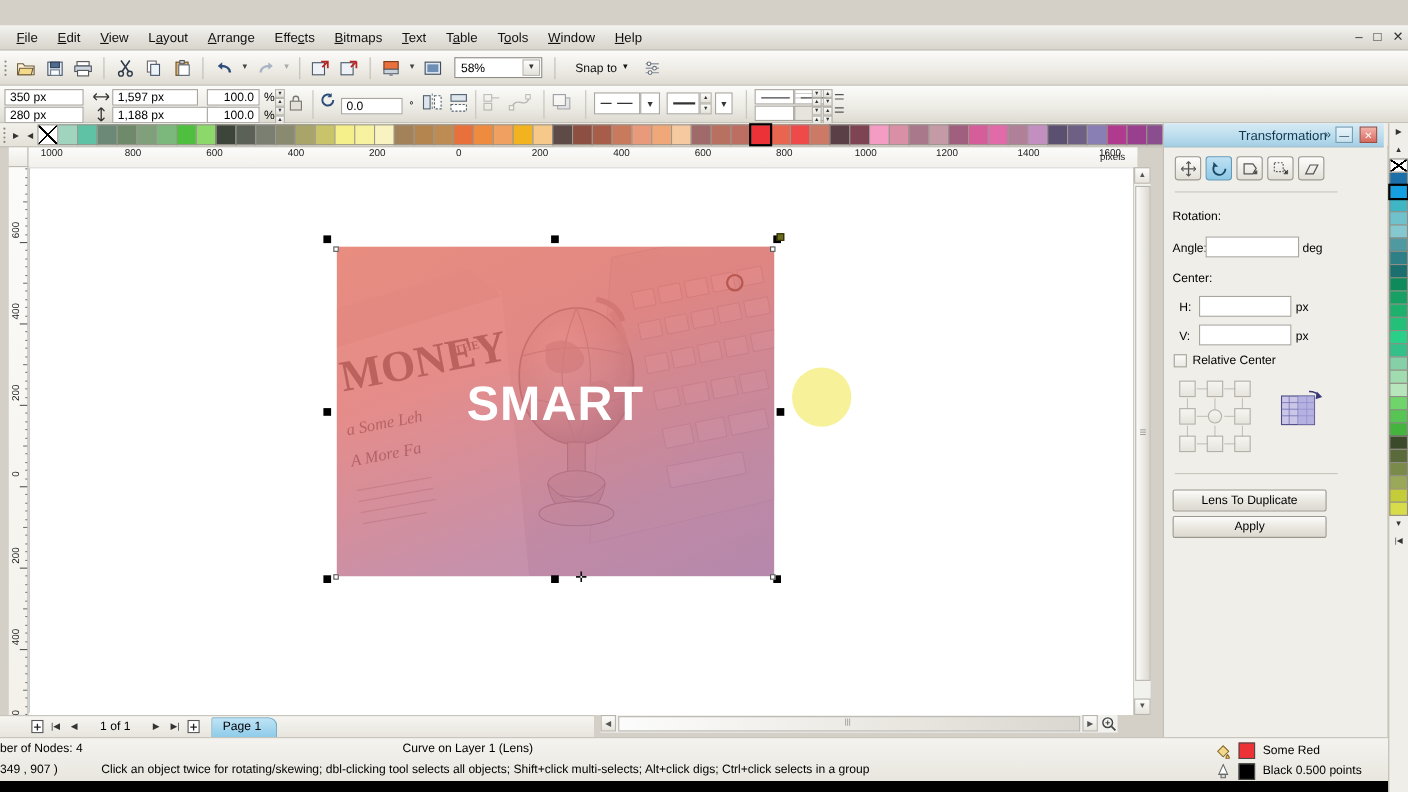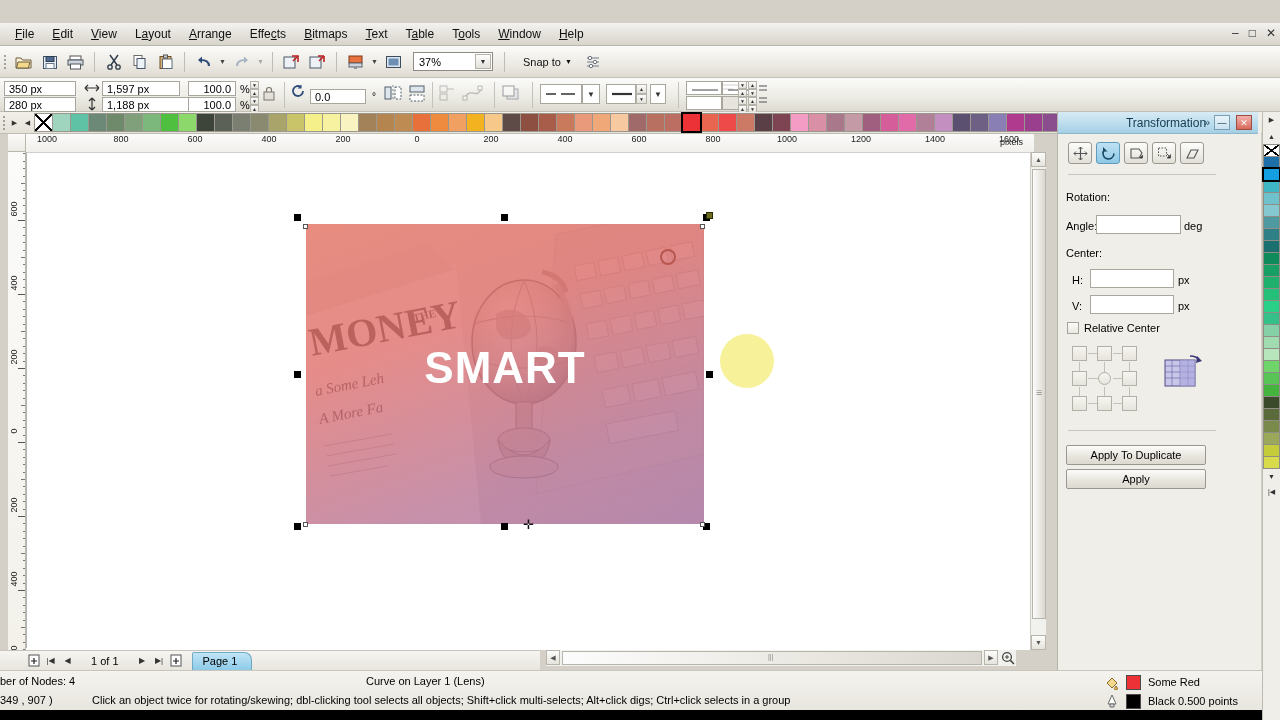--- a/index.html
+++ b/index.html
@@ -418,21 +418,21 @@
         </svg>
     </div>
     <div class="tarrow">▼</div>
     <div class="tbtn">
       <svg width="18" height="16">
           <rect x="1.5" y="2.5" width="14" height="11" fill="#dfe6ee" stroke="#3f4e5e"></rect>
           <rect x="3.5" y="4.5" width="10" height="7" fill="#6d8fb5"></rect>
         </svg>
     </div>
     <div class="zoomcombo">
-      <span>37%</span>
+      <span>58%</span>
       <span class="dd">▼</span>
     </div>
     <div class="tsep" style="margin-left:10px"></div>
     <div class="snapto">
       <span>Snap to</span>
       <span style="font-size:7px">▼</span>
     </div>
     <div class="tbtn" style="margin-left:8px">
       <svg width="16" height="16">
           <path d="M2 4h12M2 8h12M2 12h12" stroke="#9aa0a8" stroke-width="1.3"></path>
@@ -1156,21 +1156,21 @@
         <g stroke="#6f6cae" stroke-width="0.7">
           <path d="M1 12h30M1 18h30M1 24h30M8 6v26M16 6v26M24 6v26"></path>
         </g>
         <rect x="16" y="6" width="15" height="26" fill="#a9a5dd" opacity=".6"></rect>
         <path d="M26 2q7 0 10 5" fill="none" stroke="#3b3878" stroke-width="1.4"></path>
         <path d="M33 2l5 5-6 2z" fill="#3b3878"></path>
       </svg>
     </div>
 
     <div class="dk-hr" style="top:318px;"></div>
-    <div class="dk-bigbtn" style="top:333px;">Apply To Duplicate</div>
+    <div class="dk-bigbtn" style="top:333px;">Lens To Duplicate</div>
     <div class="dk-bigbtn" style="top:357px;">Apply</div>
   </div>
 
   <div class="vpal">
     <div class="palnav" style="width:17px">▶</div>
     <div class="palnav" style="width:17px">▲</div>
     <div id="vpalette">
         <div class="vsw none"></div>
         <div class="vsw" style="background: rgb(28, 111, 168);"></div>
         <div class="vsw sel" style="background: rgb(20, 160, 224);"></div>

